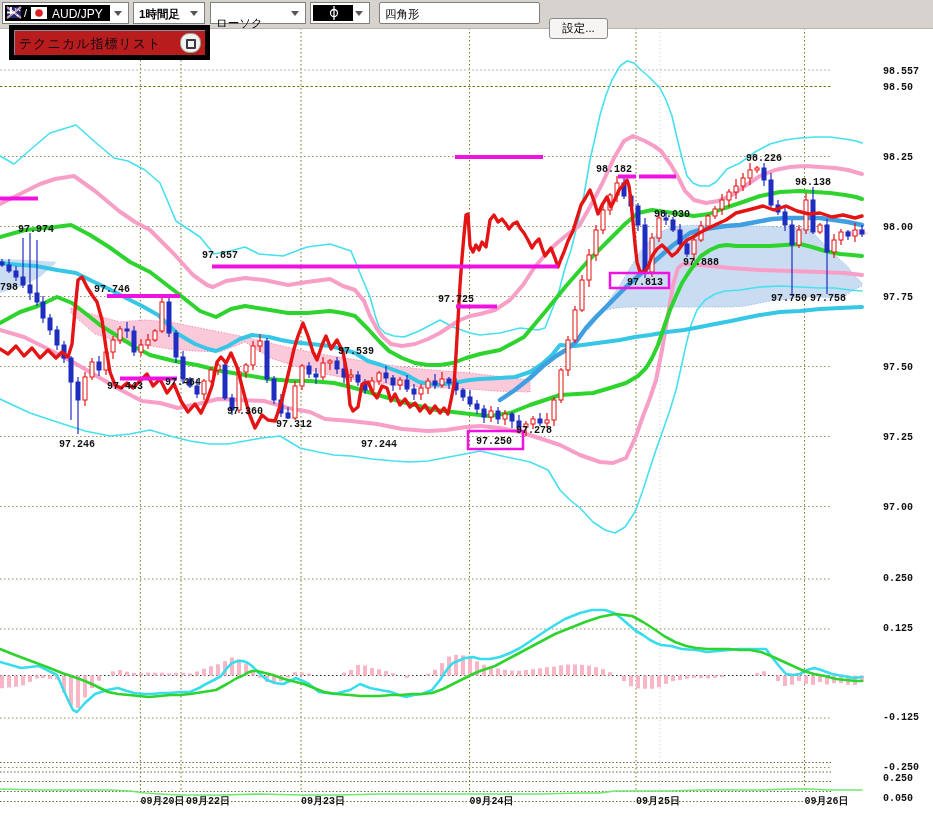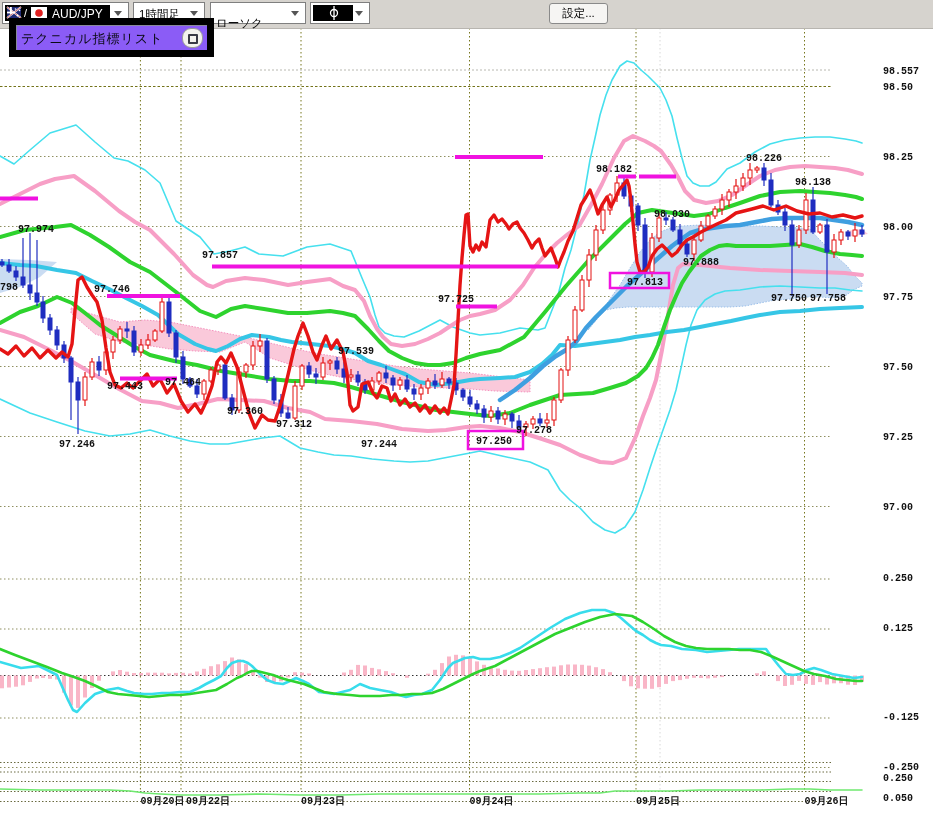--- a/index.html
+++ b/index.html
@@ -1,21 +1,21 @@
 <!DOCTYPE html>
 <html><head><meta charset="utf-8">
 <style>
 html,body{margin:0;padding:0;width:933px;height:822px;background:#ffffff;overflow:hidden;
 font-family:"Liberation Sans",sans-serif;}
 .lbl{font-family:"Liberation Mono",monospace;font-size:10px;font-weight:bold;fill:#111;}
 #toolbar{position:absolute;left:0;top:0;width:933px;height:28px;background:#d6d3ce;border-bottom:1px solid #b8b5b0;}
 .combo{position:absolute;top:2px;height:22px;background:#fff;border:1px solid #7f7f7f;box-sizing:border-box;}
 .chev{position:absolute;right:2px;top:2px;width:16px;height:16px;}
 .chev:after{content:"";position:absolute;left:4px;top:6px;width:0;height:0;border-left:4px solid transparent;border-right:4px solid transparent;border-top:5px solid #555;}
-#panel{position:absolute;left:9px;top:18px;width:191px;height:25px;background:#8b5cf6;border:7px solid #000000;box-shadow:inset 1px 1px 0 #8a8a9c;}
+#panel{position:absolute;left:9px;top:25px;width:191px;height:25px;background:#b91c1c;border:5px solid #000000;box-shadow:inset 1px 1px 0 #8a8a9c;}
 #panel .t{position:absolute;left:5px;top:5px;font-size:13px;color:#0a0a14;letter-spacing:1px;}
 #panel .btn{position:absolute;right:4px;top:3px;width:19px;height:18px;background:#f4f2ee;border:1px solid #9a9a9a;border-radius:9px;}
 #panel .btn:after{content:"";position:absolute;left:5px;top:4.5px;width:6px;height:6px;border:2px solid #3a3a45;border-radius:1px;}
 </style></head>
 <body>
 <svg width="933" height="822" style="position:absolute;left:0;top:0">
 <rect x="0" y="0" width="933" height="822" fill="#ffffff"></rect>
 <line x1="140.4" y1="28" x2="140.4" y2="791" stroke="#76761c" stroke-width="1" stroke-dasharray="1.5,2.5"></line>
 <line x1="181" y1="28" x2="181" y2="791" stroke="#76761c" stroke-width="1" stroke-dasharray="1.5,2.5"></line>
 <line x1="301" y1="28" x2="301" y2="791" stroke="#76761c" stroke-width="1" stroke-dasharray="1.5,2.5"></line>
@@ -481,33 +481,36 @@
         <circle cx="12.5" cy="6" r="0.8" fill="#fff"></circle>
         <circle cx="16.5" cy="7.5" r="0.8" fill="#fff"></circle>
      <text x="21" y="14" fill="#fff" font-size="11">/</text>
      <rect x="28" y="4" width="16" height="12" fill="#fff"></rect>
      <circle cx="36" cy="10" r="3.8" fill="#e02020"></circle>
      <text x="49" y="14.5" fill="#fff" font-size="12" font-family="Liberation Sans">AUD/JPY</text>
    </svg>
    <div class="chev" style="background:#fff;"></div>
  </div>
  <div class="combo" style="left:133px;width:72px;">
-      <span style="position:absolute;left:5px;top:4px;font-size:11.5px;">1時間足</span>
+      <span style="position:absolute;left:5px;top:4px;font-size:11.5px;font-weight:bold;">1時間足</span>
       <div class="chev"></div>
     </div>
  <div class="combo" style="left:210px;width:96px;">
       <span style="position:absolute;left:5px;top:13px;font-size:11.5px;">ローソク</span>
       <div class="chev"></div>
     </div>
  <div class="combo" style="left:310px;width:60px;">
    <div style="position:absolute;left:2px;top:2px;width:40px;height:16px;background:#000;"></div>
    <svg width="60" height="20" style="position:absolute;left:0;top:0">
         <circle cx="23" cy="10" r="3.5" fill="none" stroke="#fff" stroke-width="1.3"></circle>
         <line x1="23" y1="3" x2="23" y2="17" stroke="#fff" stroke-width="1.3"></line>
       </svg>
    <div class="chev"></div>
  </div>
- <div style="position:absolute;left:549px;top:3px;width:59px;height:21px;background:#f6f5f3;border:1px solid #8a8a8a;border-radius:3px;box-sizing:border-box;text-align:center;font-size:11.5px;line-height:19px;">設定...</div>
+ <div class="combo" style="left:379px;width:161px;border-radius:2px;">
+      <span style="position:absolute;left:5px;top:4px;font-size:11.5px;">四角形</span>
+    </div>
+ <div style="position:absolute;left:549px;top:18px;width:59px;height:21px;background:#f6f5f3;border:1px solid #8a8a8a;border-radius:3px;box-sizing:border-box;text-align:center;font-size:11.5px;line-height:19px;">設定...</div>
 </div>
 <div id="panel">
     <span class="t">テクニカル指標リスト</span>
     <div class="btn"></div>
   </div>
 
 </body></html>

